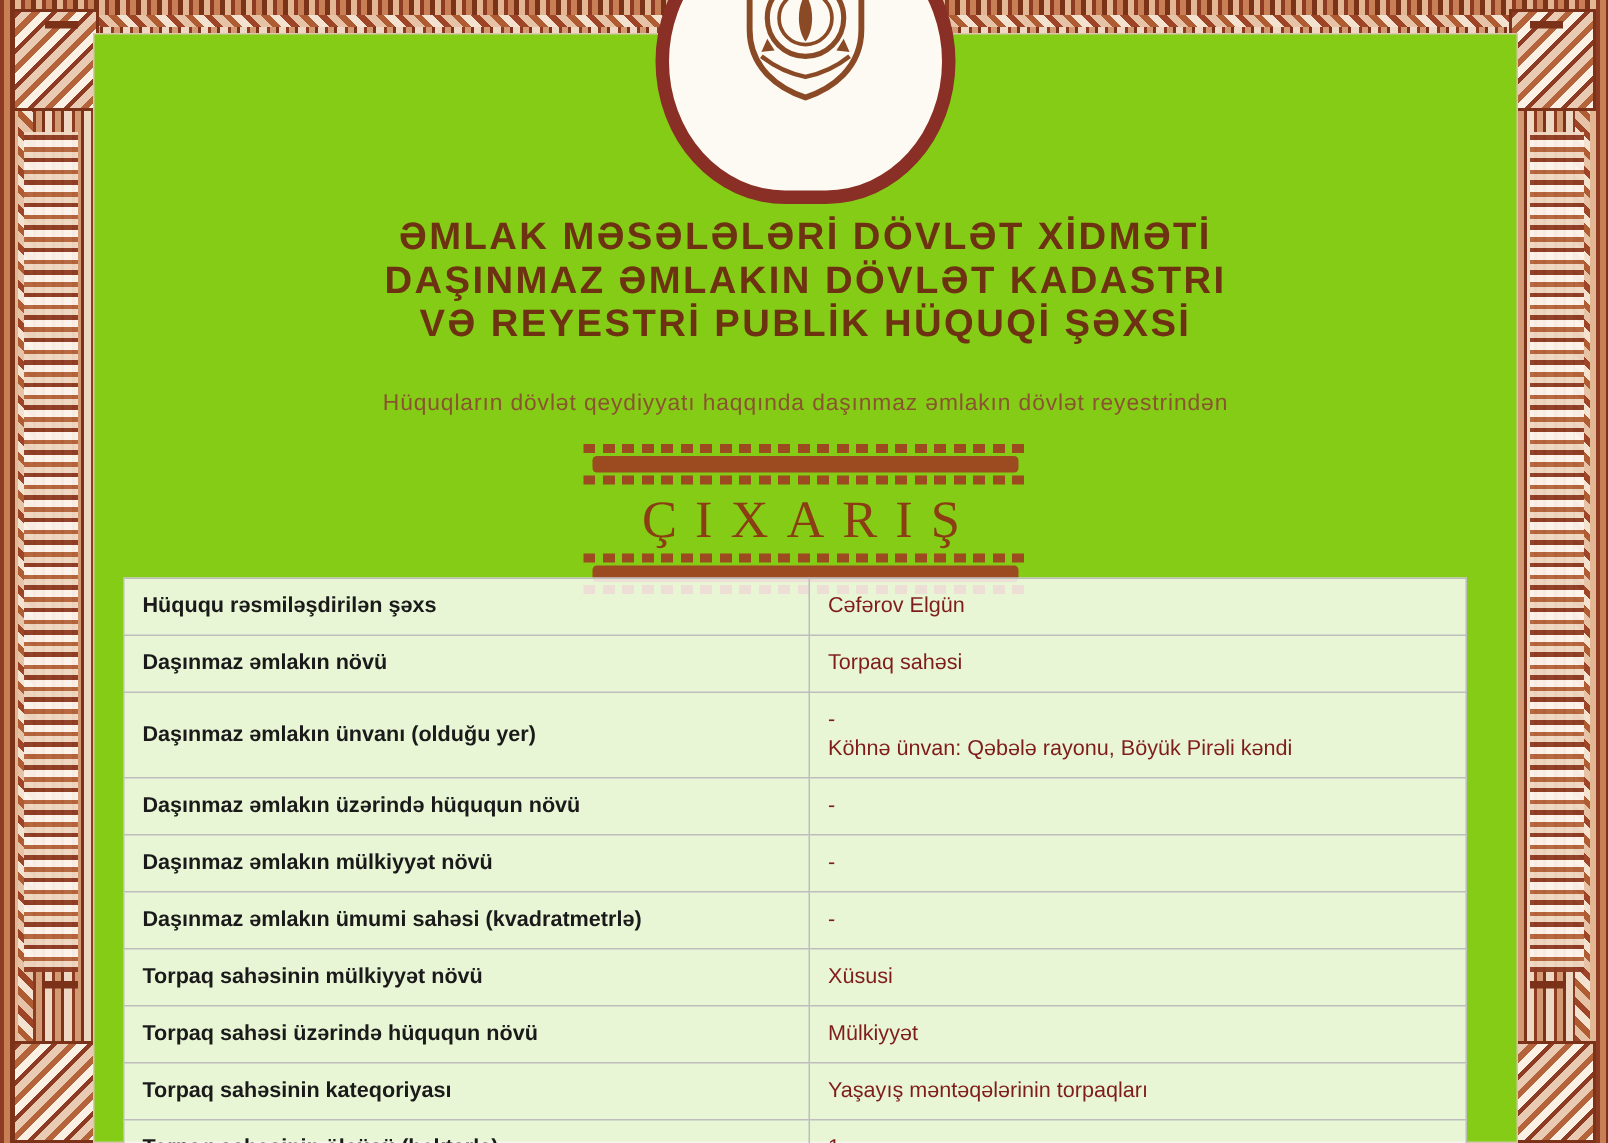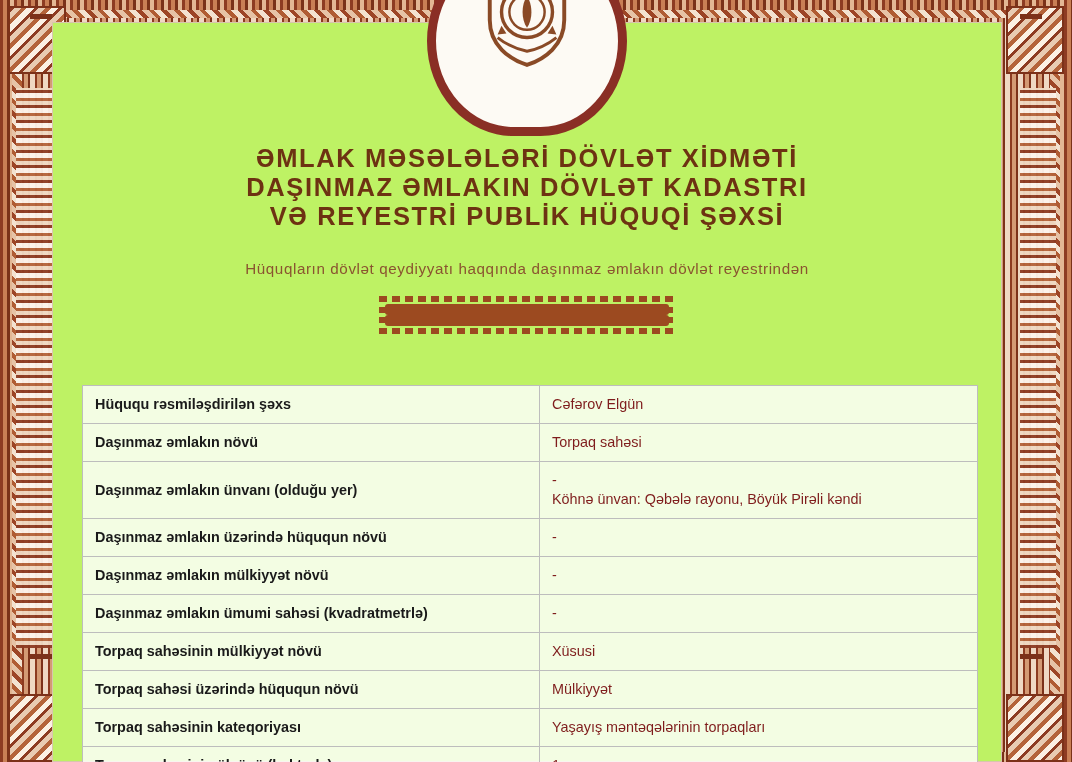--- a/index.html
+++ b/index.html
@@ -54,23 +54,23 @@
     box-sizing: border-box;
     background:
       repeating-linear-gradient(90deg,
         #8c3a20 0px, #8c3a20 2px,
         #d49a74 2px, #d49a74 6px,
         #7c3119 6px, #7c3119 8px,
         #efd8c3 8px, #efd8c3 13px);
   }
   .paper {
     position: absolute;
-    left: 52px; top: 22px;
+    left: 62px; top: 22px;
     width: 950px; height: 740px;
-    background: #bef264;
+    background: #84cc16;
     box-shadow: 0 0 0 1px #d8c6ad inset;
   }
   
   .corner {
     position: absolute;
     width: 54px; height: 64px;
     background:
       repeating-linear-gradient(135deg,
         #8d3b22 0px, #8d3b22 3px,
         #e8cbb2 3px, #e8cbb2 8px,
@@ -250,20 +250,21 @@
 
     <div class="titles">
       <div class="title-line">ƏMLAK MƏSƏLƏLƏRİ DÖVLƏT XİDMƏTİ</div>
       <div class="title-line">DAŞINMAZ ƏMLAKIN DÖVLƏT KADASTRI</div>
       <div class="title-line">VƏ REYESTRİ PUBLİK HÜQUQİ ŞƏXSİ</div>
       <div class="subtitle">Hüquqların dövlət qeydiyyatı haqqında daşınmaz əmlakın dövlət reyestrindən</div>
     </div>
 
     <div class="cixaris-wrap">
       <div class="cix-bar"></div>
+      <div class="cix-text">ÇIXARIŞ</div>
       <div class="cix-bar"></div>
     </div>
   </div>
 
   <table class="info-table">
     <tbody>
       <tr>
         <td class="label">Hüququ rəsmiləşdirilən şəxs</td>
         <td class="value">Cəfərov Elgün</td>
       </tr>

